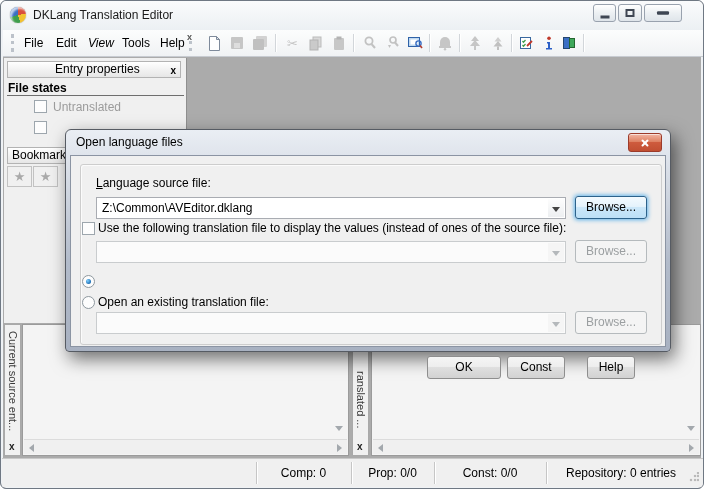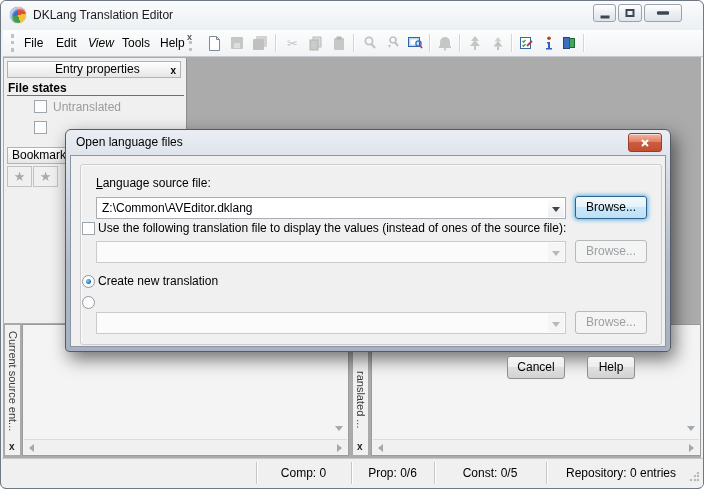--- a/index.html
+++ b/index.html
@@ -285,22 +285,22 @@
       <span class="tri tri-r"></span>
     </div>
   </div>
 
   <div class="abs statusbar">
     <div class="sdiv" style="left:254px;"></div>
     <div class="sdiv" style="left:349px;"></div>
     <div class="sdiv" style="left:432px;"></div>
     <div class="sdiv" style="left:544px;"></div>
     <div class="spanel" style="left:254px;width:95px;">Comp: 0</div>
-    <div class="spanel" style="left:349px;width:83px;">Prop: 0/6</div>
-    <div class="spanel" style="left:432px;width:112px;">Const: 0/5</div>
+    <div class="spanel" style="left:349px;width:83px;">Prop: 0/0</div>
+    <div class="spanel" style="left:432px;width:112px;">Const: 0/0</div>
     <div class="spanel" style="left:544px;width:150px;">Repository: 0 entries</div>
     <div class="grip"></div>
   </div>
 
   <div class="abs dialog">
     <div class="dtitle">Open language files</div>
     <div class="dclose">
       <span class="glyph g-x1" style="position:absolute;left:50%;top:50%;"></span>
       <span class="glyph g-x2" style="position:absolute;left:50%;top:50%;"></span>
     </div>
@@ -322,28 +322,29 @@
     <div class="dlabel" style="left:32px;top:91px;">Use the following translation file to display the values (instead of ones of the source file):</div>
 
     <div class="combo disabled" style="left:30px;top:111px;width:470px;">
       <span class="cbtn">
           <span class="tri tri-d"></span>
         </span>
     </div>
     <div class="wbtn disabled" style="left:509px;top:110px;width:72px;">Browse...</div>
 
     <div class="radio sel" style="left:16px;top:145px;"></div>
-    <div class="dlabel" style="left:32px;top:144px;">Create new translation</div>
 
     <div class="radio" style="left:16px;top:166px;"></div>
+    <div class="dlabel" style="left:32px;top:165px;">Open an existing translation file:</div>
 
     <div class="combo disabled" style="left:30px;top:182px;width:470px;">
       <span class="cbtn">
           <span class="tri tri-d"></span>
         </span>
     </div>
     <div class="wbtn disabled" style="left:509px;top:181px;width:72px;">Browse...</div>
 
-    <div class="wbtn" style="left:441px;top:226px;width:58px;">Cancel</div>
+    <div class="wbtn" style="left:361px;top:226px;width:74px;">OK</div>
+    <div class="wbtn" style="left:441px;top:226px;width:58px;">Const</div>
     <div class="wbtn" style="left:521px;top:226px;width:48px;">Help</div>
   </div>
 
 </div>
 
 </body></html>

